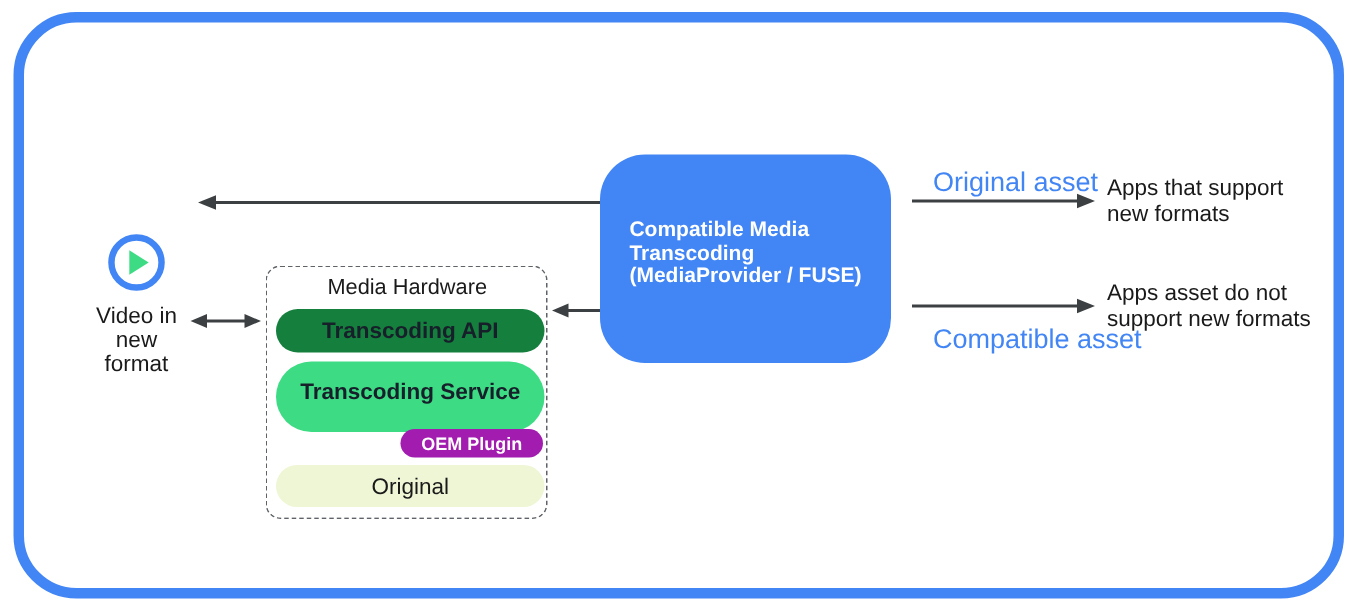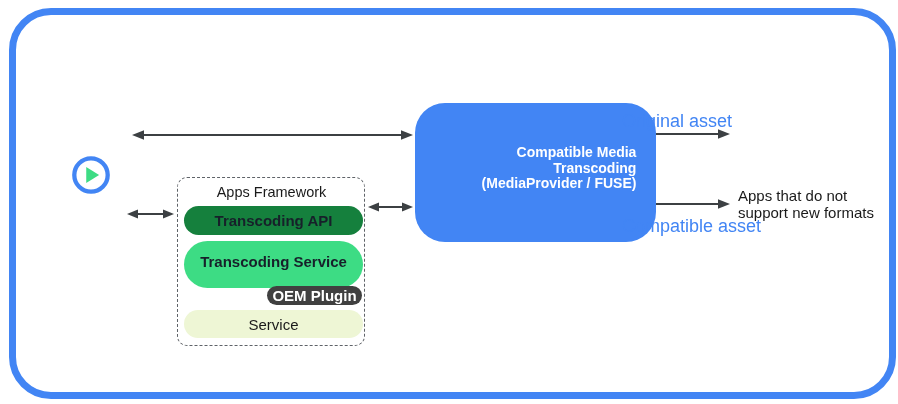--- a/index.html
+++ b/index.html
@@ -51,38 +51,37 @@
   }
   .service-box {
     left: 184px; top: 241px; width: 179px; height: 47px;
     background: #3ddc84; border-radius: 28px;
     font-size: 15px; font-weight: bold; color: #17202a;
     padding-bottom: 0;
   }
   .service-box span { position: relative; top: -3px; }
   .oem-pill {
     left: 267px; top: 286px; width: 95px; height: 19px;
-    background: #404040; border-radius: 10px;
-    font-size: 15px; font-weight: bold; color: #ffffff;
+    background: #a21caf; border-radius: 10px;
+    font-size: 12px; font-weight: bold; color: #ffffff;
   }
   .hardware-pill {
     left: 184px; top: 310px; width: 179px; height: 28px;
     background: #eef6d5; border-radius: 14px;
     font-size: 15px; color: #1a1a1a;
   }
 
   
   .transcoder-box {
-    left: 415px; top: 103px; width: 194px; height: 139px;
+    left: 400px; top: 103px; width: 194px; height: 139px;
     background: #4285f4; border-radius: 30px;
     display: flex; align-items: center; justify-content: center;
-    text-align: right; color: #ffffff;
+    text-align: left; color: #ffffff;
     font-size: 14px; font-weight: bold; line-height: 15.5px;
     white-space: pre-line;
-    padding-left: 47px;
   }
   .transcoder-box span { position: relative; top: -4px; white-space: pre-line; }
 
   
   .asset-label { font-size: 18px; color: #4285f4; font-weight: 500; }
   .original-label { left: 622px; top: 111px; }
   .transcoded-label { left: 622px; top: 216px; }
   .apps-label {
     font-size: 15px; line-height: 17px; color: #1a1a1a;
     white-space: pre-line;
@@ -97,20 +96,23 @@
 
 <div class="canvas">
 
   <div class="frame"></div>
 
   <svg class="abs play-icon" width="42" height="42" viewBox="0 0 44 44">
     <circle cx="22" cy="22" r="17.5" fill="#ffffff" stroke="#4285f4" stroke-width="4.5"></circle>
     <polygon points="17,13.5 30.5,22 17,30.5" fill="#3ddc84"></polygon>
   </svg>
 
+  <div class="abs video-label">Video in
+new
+format</div>
 
   <svg class="abs" style="left:131px; top:129px;" width="283" height="12">
     <line x1="11" y1="6" x2="272" y2="6" stroke="#3c4043" stroke-width="2"></line>
     <polygon points="1,6 13,1.2 13,10.8" fill="#3c4043"></polygon>
     <polygon points="282,6 270,1.2 270,10.8" fill="#3c4043"></polygon>
   </svg>
 
   <svg class="abs" style="left:126px; top:208px;" width="49" height="12">
     <line x1="10" y1="6" x2="39" y2="6" stroke="#3c4043" stroke-width="2"></line>
     <polygon points="1,6 12,1.4 12,10.6" fill="#3c4043"></polygon>
@@ -127,43 +129,45 @@
     <line x1="0" y1="6" x2="111" y2="6" stroke="#3c4043" stroke-width="2"></line>
     <polygon points="122,6 110,1.2 110,10.8" fill="#3c4043"></polygon>
   </svg>
 
   <svg class="abs" style="left:608px; top:198px;" width="123" height="12">
     <line x1="0" y1="6" x2="111" y2="6" stroke="#3c4043" stroke-width="2"></line>
     <polygon points="122,6 110,1.2 110,10.8" fill="#3c4043"></polygon>
   </svg>
 
   <div class="abs mf-box"></div>
-  <div class="abs mf-title">Apps Framework</div>
+  <div class="abs mf-title">Media Hardware</div>
 
   <div class="abs pill api-pill">
     <span>Transcoding API</span>
   </div>
 
   <div class="abs pill service-box">
     <span>Transcoding Service</span>
   </div>
 
   <div class="abs pill oem-pill">
     <span>OEM Plugin</span>
   </div>
 
   <div class="abs pill hardware-pill">
-    <span>Service</span>
+    <span>Original</span>
   </div>
 
   <div class="abs transcoder-box">
     <span>Compatible Media
 Transcoding
 (MediaProvider / FUSE)</span>
   </div>
 
   <div class="abs asset-label original-label">Original asset</div>
   <div class="abs asset-label transcoded-label">Compatible asset</div>
 
-  <div class="abs apps-label apps-no-support">Apps that do not
+  <div class="abs apps-label apps-support">Apps that support
+new formats</div>
+  <div class="abs apps-label apps-no-support">Apps asset do not
 support new formats</div>
 
 </div>
 
 </body></html>

